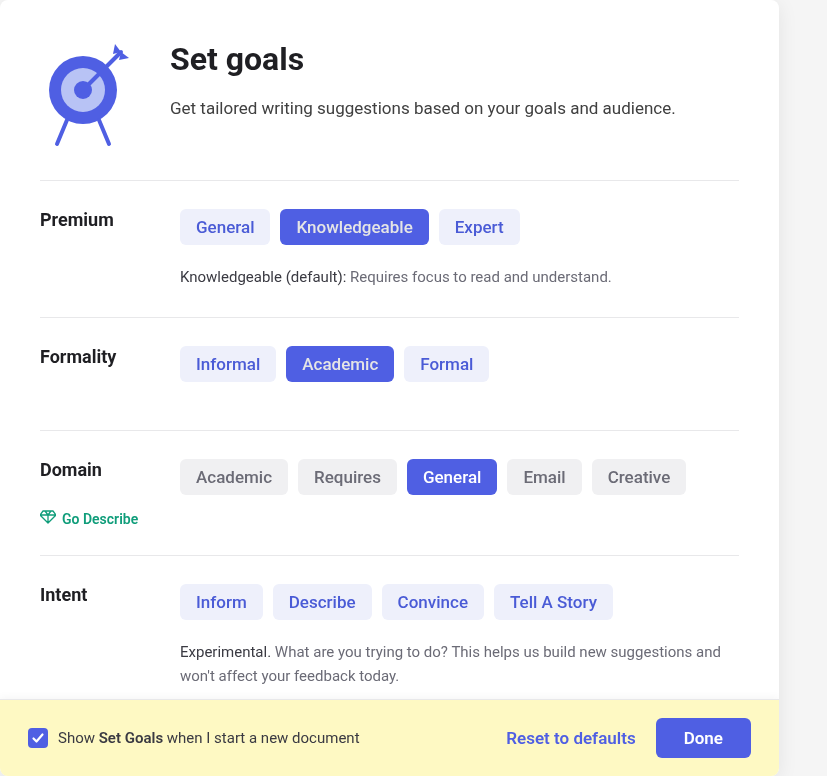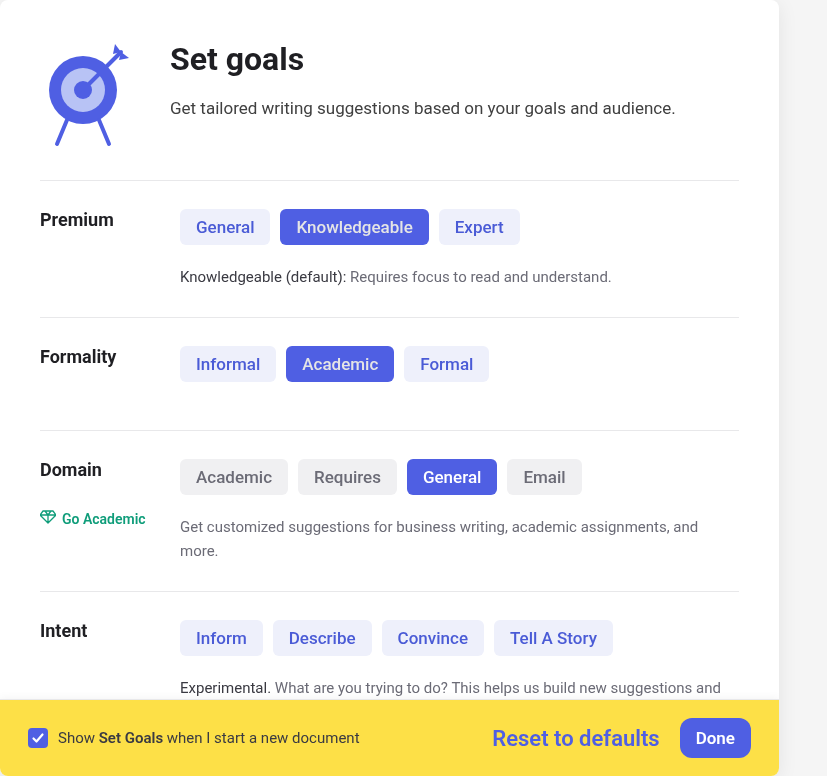--- a/index.html
+++ b/index.html
@@ -89,51 +89,51 @@
     font-size: 15px;
     color: #6b6b76;
     line-height: 1.6;
   }
   .desc strong { color: #3a3a42; font-weight: 400; }
   .footer {
     display: flex;
     align-items: center;
     padding: 18px 28px;
     border-top: 1px solid #e8e8ea;
-    background: #fde047;
+    background: #fef9c3;
     box-shadow: 0 -2px 8px rgba(0,0,0,0.04);
   }
   .check-wrap {
     display: flex;
     align-items: center;
     gap: 10px;
     flex: 1;
   }
   .checkbox {
     width: 20px; height: 20px;
     border-radius: 4px;
     background: #4f5fe3;
     display: flex; align-items: center; justify-content: center;
     cursor: pointer;
   }
   .check-label { font-size: 15px; color: #3a3a42; }
   .check-label strong { font-weight: 600; }
   .reset-link {
     color: #4f5fe3;
-    font-size: 22px;
+    font-size: 17px;
     font-weight: 600;
     margin-right: 20px;
     cursor: pointer;
   }
   .done-btn {
     background: #4f5fe3;
     color: #fff;
     border: none;
-    padding: 10px 16px;
-    border-radius: 12px;
+    padding: 10px 28px;
+    border-radius: 6px;
     font-size: 17px;
     font-weight: 600;
     cursor: pointer;
     font-family: inherit;
   }
 </style>
 </head>
 <body>
 
 <div class="modal">
@@ -189,31 +189,31 @@
 
     <div class="section">
       <div class="section-label-col">
         <div class="section-label">Domain</div>
         <div class="premium-link">
           <span>
             <svg width="16" height="14" viewBox="0 0 16 14">
                 <path d="M3 1 L13 1 L16 5 L8 13 L0 5 Z M3 1 L0 5 M13 1 L16 5 M5 1 L8 5 L11 1 M0 5 L16 5 M8 5 L8 13" fill="none" stroke="#0f9d7a" stroke-width="1.3" stroke-linejoin="round"></path>
               </svg>
           </span>
-          <span>Go Academic</span>
+          <span>Go Describe</span>
         </div>
       </div>
       <div class="section-body">
         <div class="pill-row">
           <button class="pill pill-gray">Academic</button>
           <button class="pill pill-gray">Requires</button>
           <button class="pill pill-gray-selected">General</button>
           <button class="pill pill-gray">Email</button>
-        </div>
-        <p class="desc">Get customized suggestions for business writing, academic assignments, and more.</p>
+          <button class="pill pill-gray">Creative</button>
+        </div>
       </div>
     </div>
 
     <div class="section" style="border-bottom:none;">
       <div class="section-label-col">
         <div class="section-label">Intent</div>
       </div>
       <div class="section-body">
         <div class="pill-row">
           <button class="pill pill-light">Inform</button>

